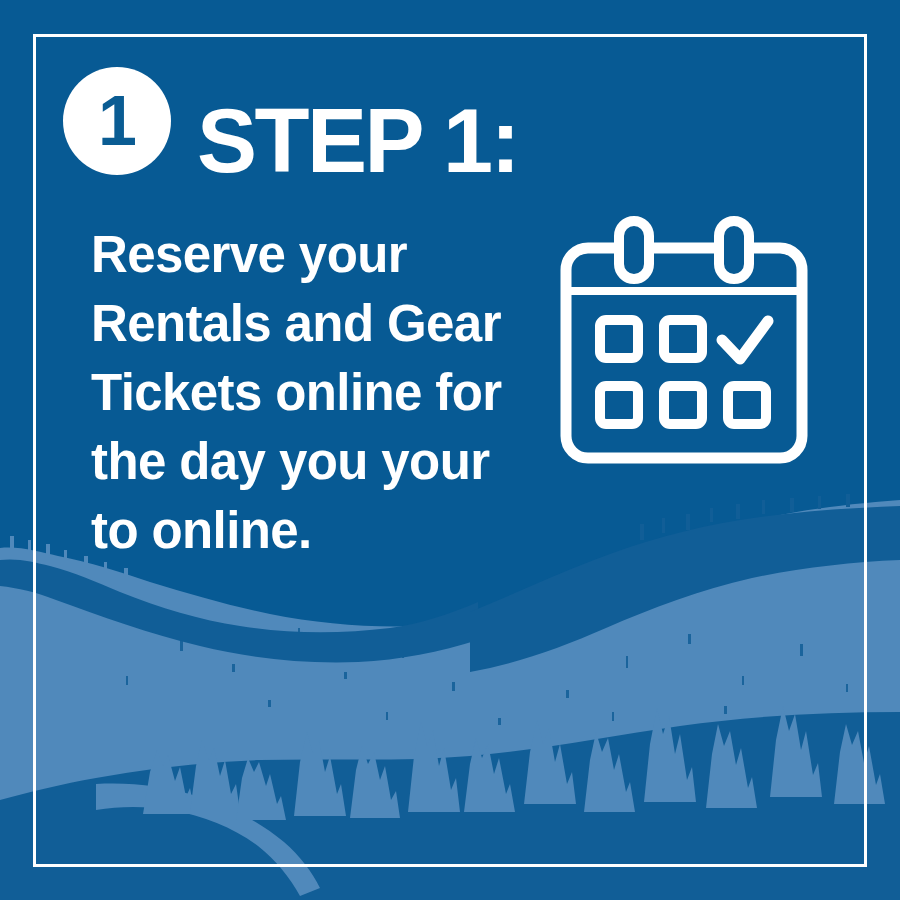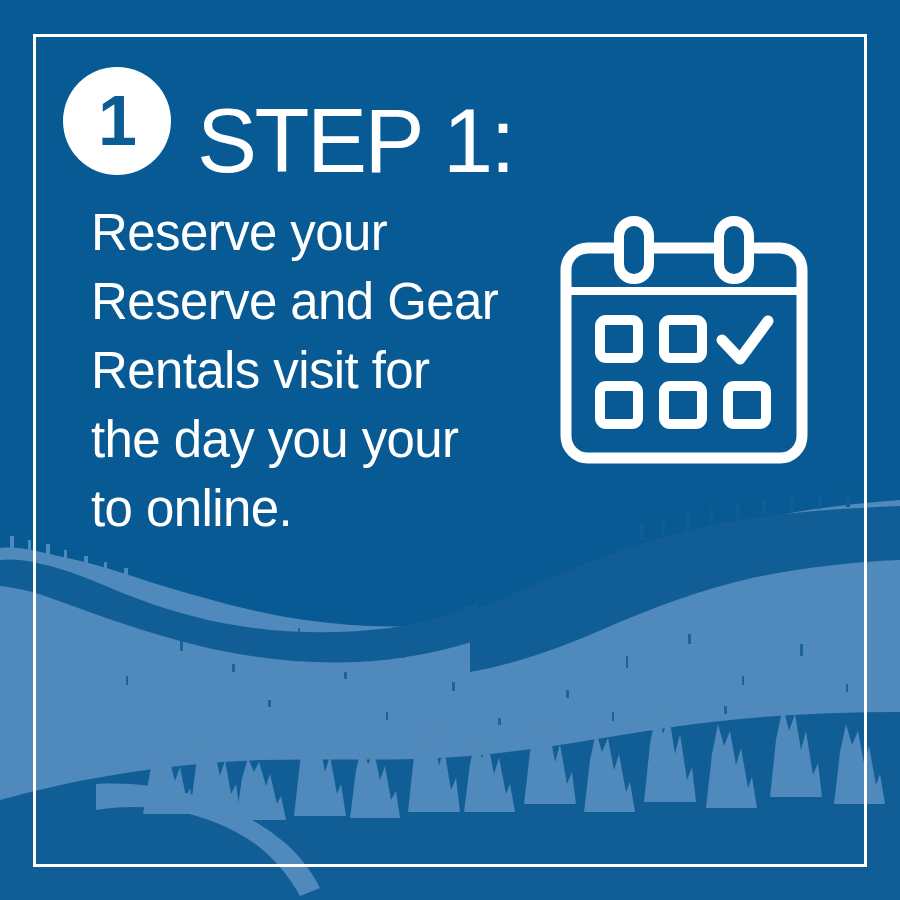--- a/index.html
+++ b/index.html
@@ -61,38 +61,38 @@
     font-size: 70px;
     font-weight: bold;
     line-height: 1;
     letter-spacing: -1px;
     flex: none;
   }
   #step-title {
     margin-left: 26px;
     color: #ffffff;
     font-size: 90px;
-    font-weight: normal;
+    font-weight: bold;
     line-height: 1;
     letter-spacing: -2.5px;
     white-space: nowrap;
     position: relative;
     top: 2px;
     margin-top: 36px;
   }
 
   
   #body-copy {
     position: absolute;
     left: 91px;
-    top: 198px;
+    top: 220px;
     width: 470px;
     color: #ffffff;
     font-size: 51px;
-    font-weight: normal;
+    font-weight: bold;
     line-height: 69px;
     letter-spacing: -0.6px;
   }
   #body-copy .line { display: block; white-space: nowrap; }
 
   
   #calendar-icon {
     position: absolute;
     left: 556px;
     top: 216px;
@@ -233,22 +233,22 @@
 
   <div id="frame"></div>
 
   <div id="header">
     <div id="step-badge">1</div>
     <div id="step-title">STEP 1:</div>
   </div>
 
   <div id="body-copy">
     <span class="line">Reserve your</span>
-    <span class="line">Reserve and Gear</span>
-    <span class="line">Rentals visit for</span>
+    <span class="line">Rentals and Gear</span>
+    <span class="line">Tickets online for</span>
     <span class="line">the day you your</span>
     <span class="line">to online.</span>
   </div>
 
   <svg id="calendar-icon" viewBox="0 0 256 250" fill="none" aria-hidden="true">
 
     <rect x="10" y="32" width="236" height="210" rx="22" ry="22" stroke="#ffffff" stroke-width="11"></rect>
 
     <line x1="10" y1="75" x2="246" y2="75" stroke="#ffffff" stroke-width="8"></line>
 

